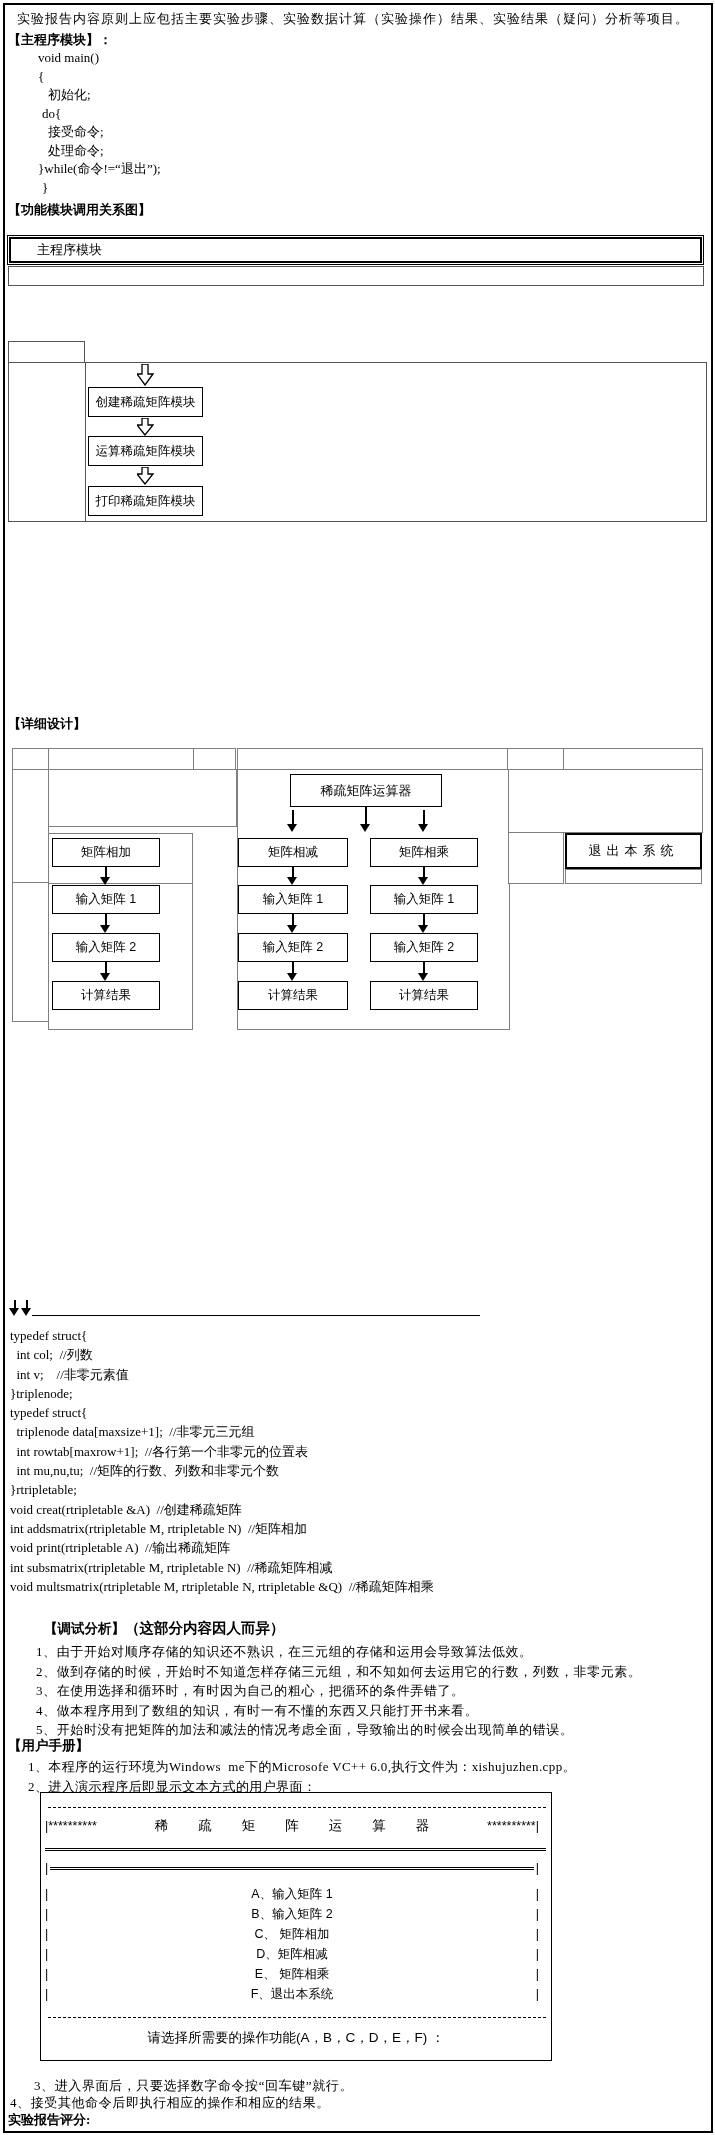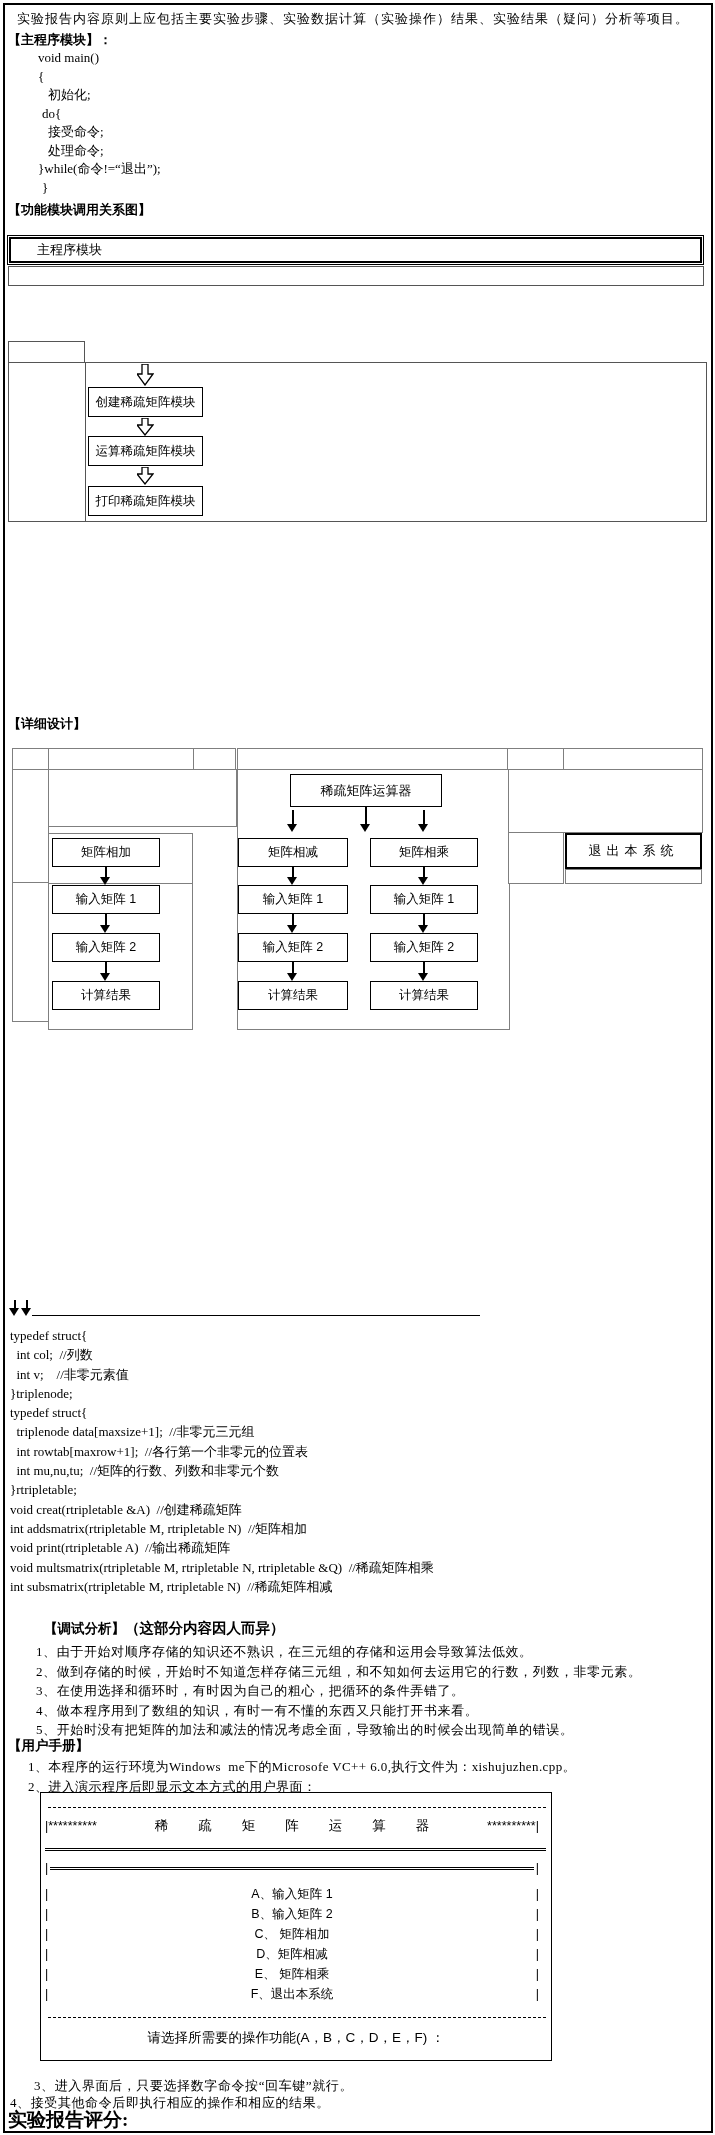--- a/index.html
+++ b/index.html
@@ -178,22 +178,22 @@
   <div class="codeline" style="line-height:19.3px;">  int v;    //非零元素值</div>
   <div class="codeline" style="line-height:19.3px;">}triplenode;</div>
   <div class="codeline" style="line-height:19.3px;">typedef struct{</div>
   <div class="codeline" style="line-height:19.3px;">  triplenode data[maxsize+1];  //非零元三元组</div>
   <div class="codeline" style="line-height:19.3px;">  int rowtab[maxrow+1];  //各行第一个非零元的位置表</div>
   <div class="codeline" style="line-height:19.3px;">  int mu,nu,tu;  //矩阵的行数、列数和非零元个数</div>
   <div class="codeline" style="line-height:19.3px;">}rtripletable;</div>
   <div class="codeline" style="line-height:19.3px;">void creat(rtripletable &amp;A)  //创建稀疏矩阵</div>
   <div class="codeline" style="line-height:19.3px;">int addsmatrix(rtripletable M, rtripletable N)  //矩阵相加</div>
   <div class="codeline" style="line-height:19.3px;">void print(rtripletable A)  //输出稀疏矩阵</div>
+  <div class="codeline" style="line-height:19.3px;">int subsmatrix(rtripletable M, rtripletable N)  //稀疏矩阵相减</div>
   <div class="codeline" style="line-height:19.3px;">void multsmatrix(rtripletable M, rtripletable N, rtripletable &amp;Q)  //稀疏矩阵相乘</div>
-  <div class="codeline" style="line-height:19.3px;">int subsmatrix(rtripletable M, rtripletable N)  //稀疏矩阵相减</div>
 </div>
 
 <div class="abs" style="left:8px;top:1619px;font-size:13.5px;margin-left:36px;">
   <span class="bold">【调试分析】</span><span class="bold" style="font-size:14.5px;">（这部分内容因人而异）</span>
 </div>
 <div class="abs" style="left:36px;top:1642px;width:670px;">
   <div class="txt" style="line-height:19.5px;letter-spacing:0.6px;">1、由于开始对顺序存储的知识还不熟识，在三元组的存储和运用会导致算法低效。</div>
   <div class="txt" style="line-height:19.5px;letter-spacing:0.6px;">2、做到存储的时候，开始时不知道怎样存储三元组，和不知如何去运用它的行数，列数，非零元素。</div>
   <div class="txt" style="line-height:19.5px;letter-spacing:0.6px;">3、在使用选择和循环时，有时因为自己的粗心，把循环的条件弄错了。</div>
   <div class="txt" style="line-height:19.5px;letter-spacing:0.6px;">4、做本程序用到了数组的知识，有时一有不懂的东西又只能打开书来看。</div>
@@ -249,13 +249,13 @@
     <span class="citem">F、退出本系统</span>
     <span>|</span>
   </div>
   <div class="abs dash" style="left:7px;top:224px;width:498px;"></div>
   <div class="abs citem" style="left:0;top:236px;width:100%;text-align:center;font-size:13.5px;">请选择所需要的操作功能(A，B，C，D，E，F) ：</div>
 </div>
 
 <div class="abs txt" style="left:34px;top:2077px;letter-spacing:0.6px;">3、进入界面后，只要选择数字命令按“回车键”就行。</div>
 <div class="abs txt" style="left:10px;top:2094px;letter-spacing:0.6px;">4、接受其他命令后即执行相应的操作和相应的结果。</div>
 
-<div class="abs txt bold" style="left:8px;top:2111px;font-size:19px;">实验报告评分:</div>
+<div class="abs txt bold" style="left:8px;top:2111px;font-size:13px;">实验报告评分:</div>
 
 </body></html>

